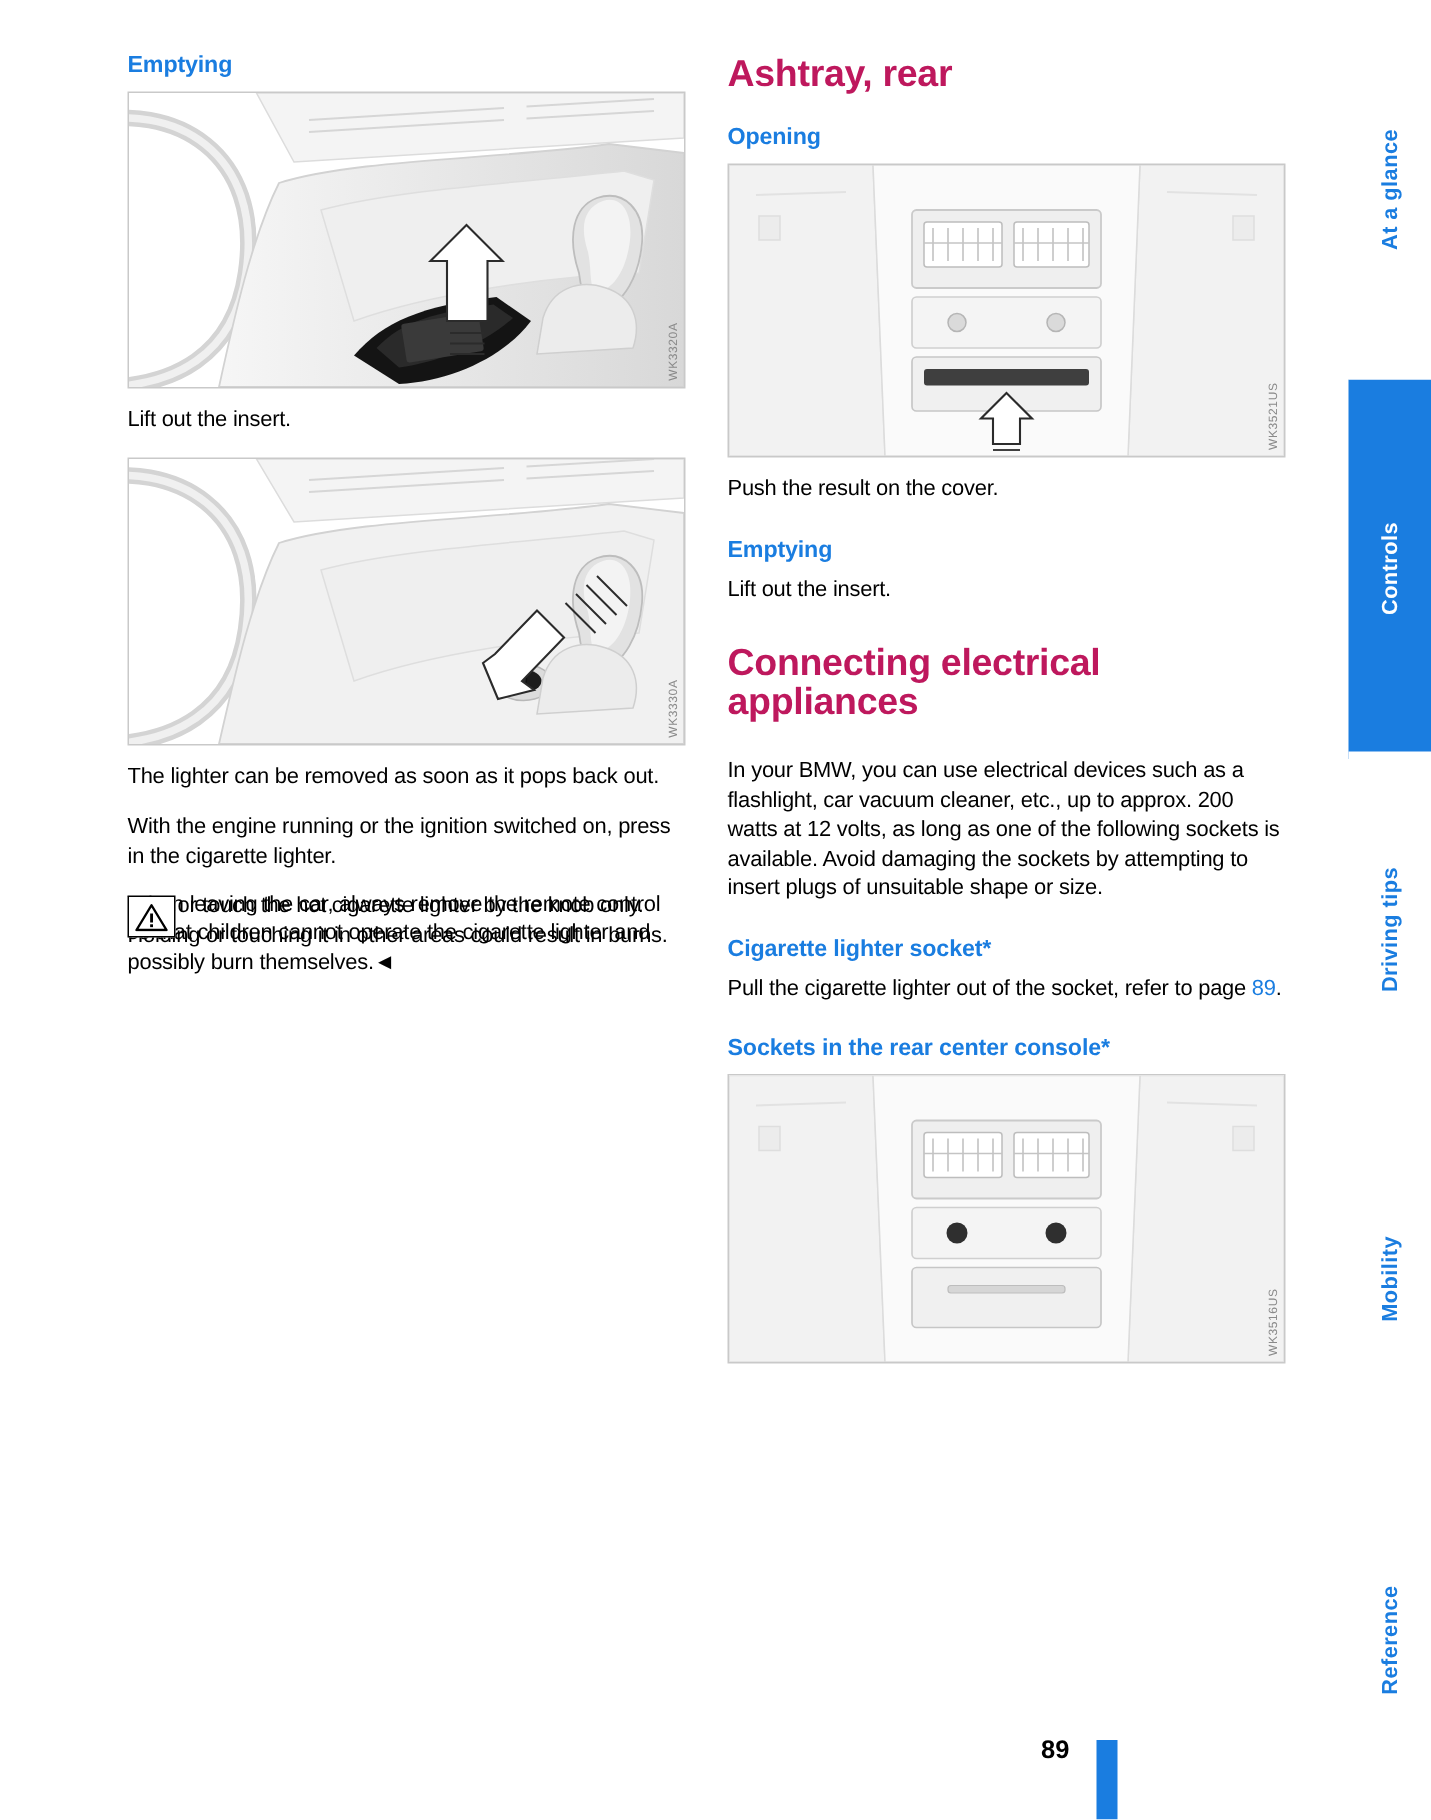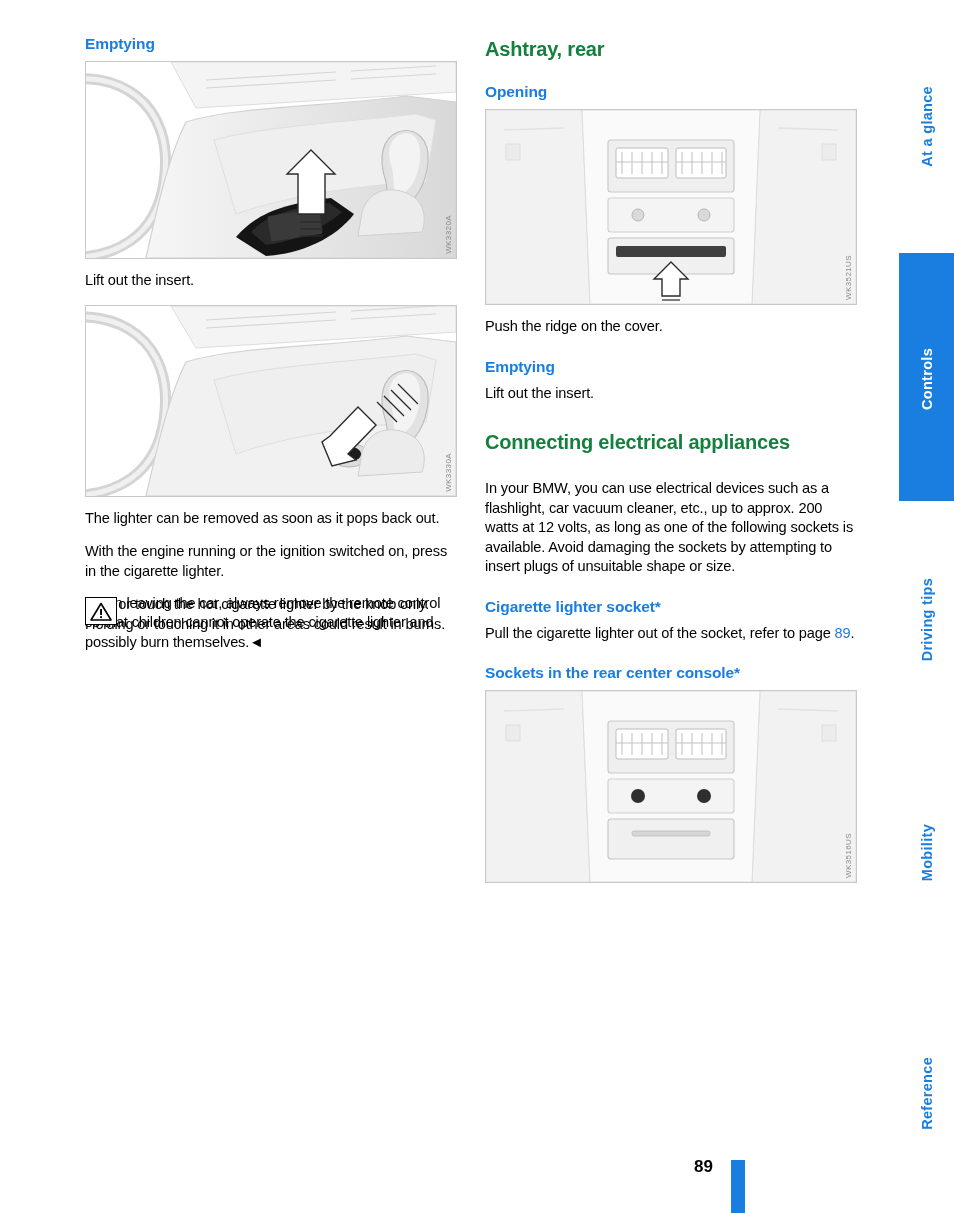--- a/index.html
+++ b/index.html
@@ -31,23 +31,23 @@
   }
   .col-right {
     position: absolute;
     left: 485px;
     top: 34px;
     width: 372px;
   }
 
   
   h2.section-title {
-    font-size: 20px;
+    font-size: 25px;
     line-height: 26px;
-    color: #15803d;
+    color: #be185d;
     font-weight: bold;
     margin: 0 0 10px 0;
     letter-spacing: -0.2px;
   }
   h3.sub-title {
     font-size: 15.5px;
     line-height: 19px;
     color: #1a7de0;
     font-weight: bold;
     margin: 0 0 8px 0;
@@ -335,21 +335,21 @@
           <path class="arrow-white" d="M185,152 L202,169 L194,169 L194,186 L176,186 L176,169 L168,169 Z"></path>
           <g stroke="#2b2b2b" stroke-width="1.2">
             <path d="M176,190 L194,190"></path>
             <path d="M176,196 L194,196"></path>
           </g>
         </g>
       </svg>
       <span class="fig-code">WK3521US</span>
     </div>
 
-    <p class="body-text" style="margin-bottom:20px;">Push the ridge on the cover.</p>
+    <p class="body-text" style="margin-bottom:20px;">Push the result on the cover.</p>
 
     <h3 class="sub-title">Emptying</h3>
     <p class="body-text" style="margin-bottom:26px;">Lift out the insert.</p>
 
     <h2 class="section-title" style="margin-bottom:24px;">Connecting electrical appliances</h2>
     <p class="body-text" style="margin-bottom:20px;">In your BMW, you can use electrical devices such as a flashlight, car vacuum cleaner, etc., up to approx. 200 watts at 12 volts, as long as one of the following sockets is available. Avoid damaging the sockets by attempting to insert plugs of unsuitable shape or size.</p>
 
     <h3 class="sub-title">Cigarette lighter socket*</h3>
     <p class="body-text" style="margin-bottom:20px;"><span>Pull the cigarette lighter out of the socket, refer to page </span><span class="blue-ref">89</span><span>.</span></p>
 

